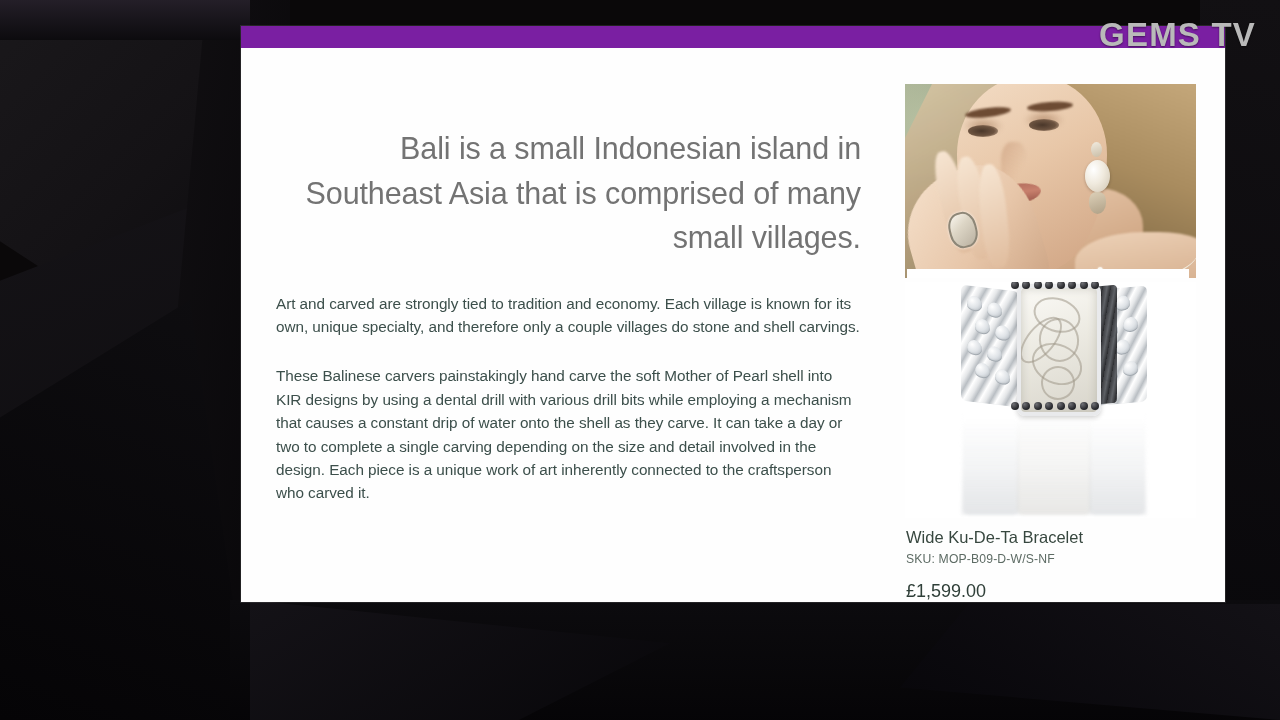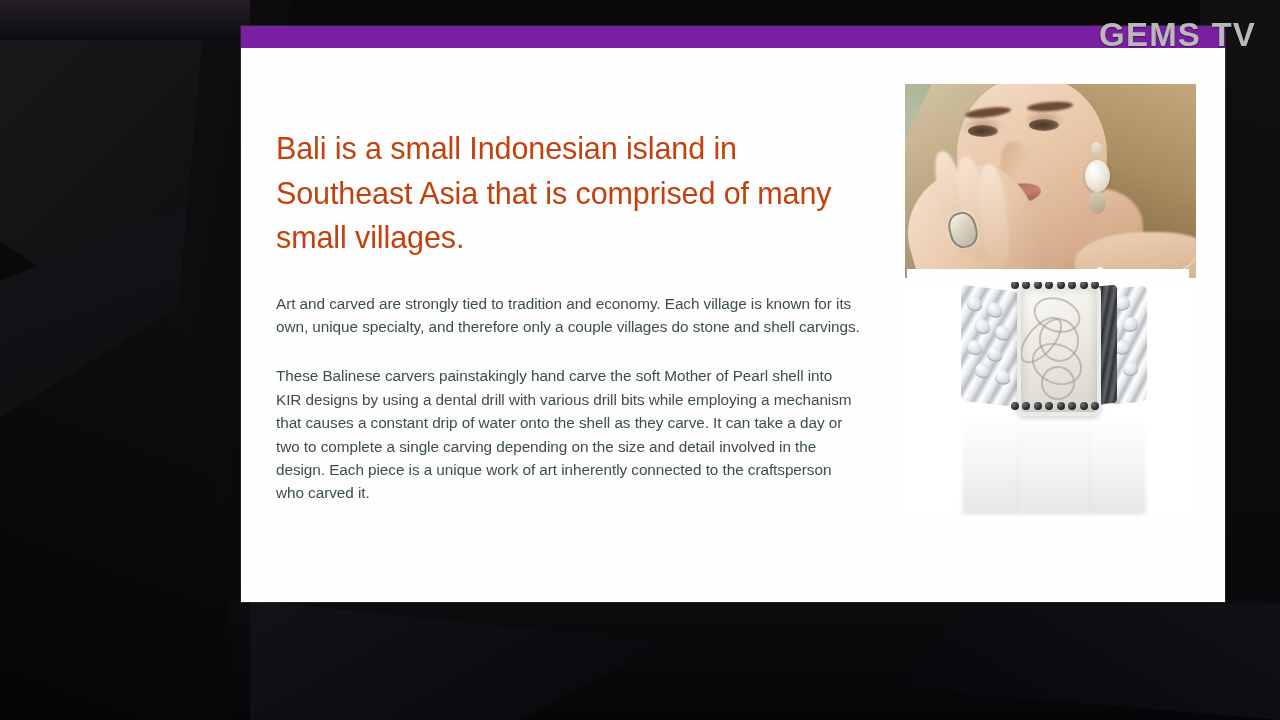--- a/index.html
+++ b/index.html
@@ -108,22 +108,23 @@
     position: absolute;
     left: 35px;
     top: 78px;
     width: 585px;
   }
   #slide-heading {
     margin: 0;
     font-size: 30.5px;
     line-height: 44.5px;
     font-weight: 400;
-    color: #c2410c;
+    color: #737373;
     letter-spacing: -0.1px;
+    text-align: right;
   }
   .body-par {
     margin: 0;
     font-size: 15.3px;
     line-height: 23.4px;
     color: #3c4f4b;
     letter-spacing: -0.05px;
   }
   #par-1 { margin-top: 32px; }
   #par-2 { margin-top: 26px; }
@@ -564,18 +565,23 @@
             <div class="br-bead"></div>
           </div>
         </div>
         <div id="bracelet-reflection">
           <div class="rf-band l"></div>
           <div class="rf-center"></div>
           <div class="rf-band r"></div>
         </div>
       </div>
 
+      <div id="product-meta">
+        <p id="product-name">Wide Ku-De-Ta Bracelet</p>
+        <p id="product-sku">SKU: MOP-B09-D-W/S-NF</p>
+        <p id="product-price">£1,599.00</p>
+      </div>
 
     </div>
   </div>
 </div>
 
 <div id="channel-watermark">GEMS TV</div>
 
 </body></html>

